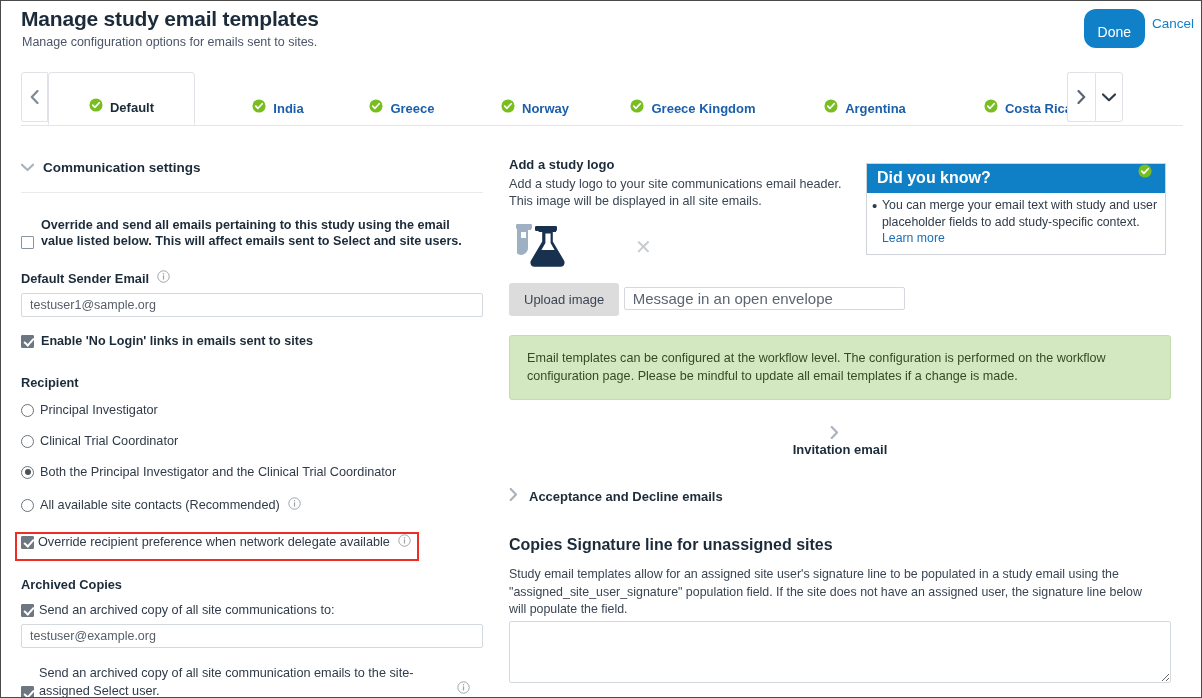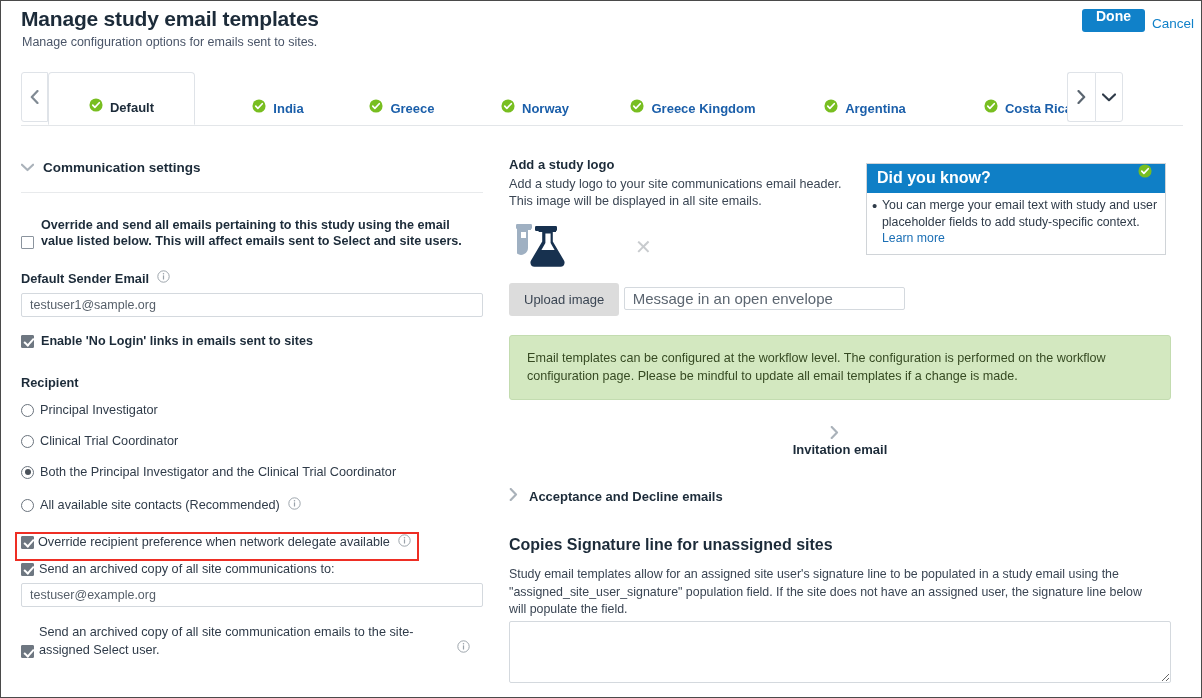--- a/index.html
+++ b/index.html
@@ -28,23 +28,23 @@
     font-size: 21px; font-weight: bold; color: #1c2b39;
     letter-spacing: -0.2px;
   }
   .page-subtitle {
     position: absolute; left: 21px; top: 34px;
     font-size: 12.5px; color: #4a5568;
   }
   .done-button {
     position: absolute; right: 56px; top: 8px;
     background: #1081c9; color: #fff;
-    font-size: 14px; font-weight: bold;
-    border: none; border-radius: 3px;
-    padding: 0 14px 9px 14px;
+    font-size: 14px; font-weight: normal;
+    border: none; border-radius: 12px;
+    padding: 16px 14px 9px 14px;
     cursor: pointer; line-height: 1;
   }
   .cancel-link {
     position: absolute; right: 7px; top: 15px;
     font-size: 13.5px; color: #1081c9;
     cursor: pointer; text-decoration: none;
   }
 
   
   .tabbar {
@@ -452,20 +452,21 @@
         <svg width="13" height="13" viewBox="0 0 16 16">
             <circle cx="8" cy="8" r="7" fill="none" stroke="#9aa2aa" stroke-width="1.2"></circle>
             <circle cx="8" cy="4.6" r="0.95" fill="#9aa2aa"></circle>
             <rect x="7.25" y="6.6" width="1.5" height="5.2" rx="0.5" fill="#9aa2aa"></rect>
           </svg>
       </span>
     </div>
 
     <div class="red-outline"></div>
 
+    <div class="group-title" style="margin-top:26px;">Archived Copies</div>
 
     <div class="cbrow" style="margin-top:11px;align-items:center;">
       <span class="checkbox checked" style="margin-top:0;"></span>
       <span class="rlbl" style="font-size:12.7px;color:#2f3b49;margin-left:5px;">Send an archived copy of all site communications to:</span>
     </div>
 
     <input class="text-input" style="margin-top: 7px;" value="testuser@example.org">
 
     <div class="cbrow" style="margin-top:16px;align-items:flex-end;">
       <span class="checkbox checked" style="margin-top:0;margin-bottom:1px;"></span>

